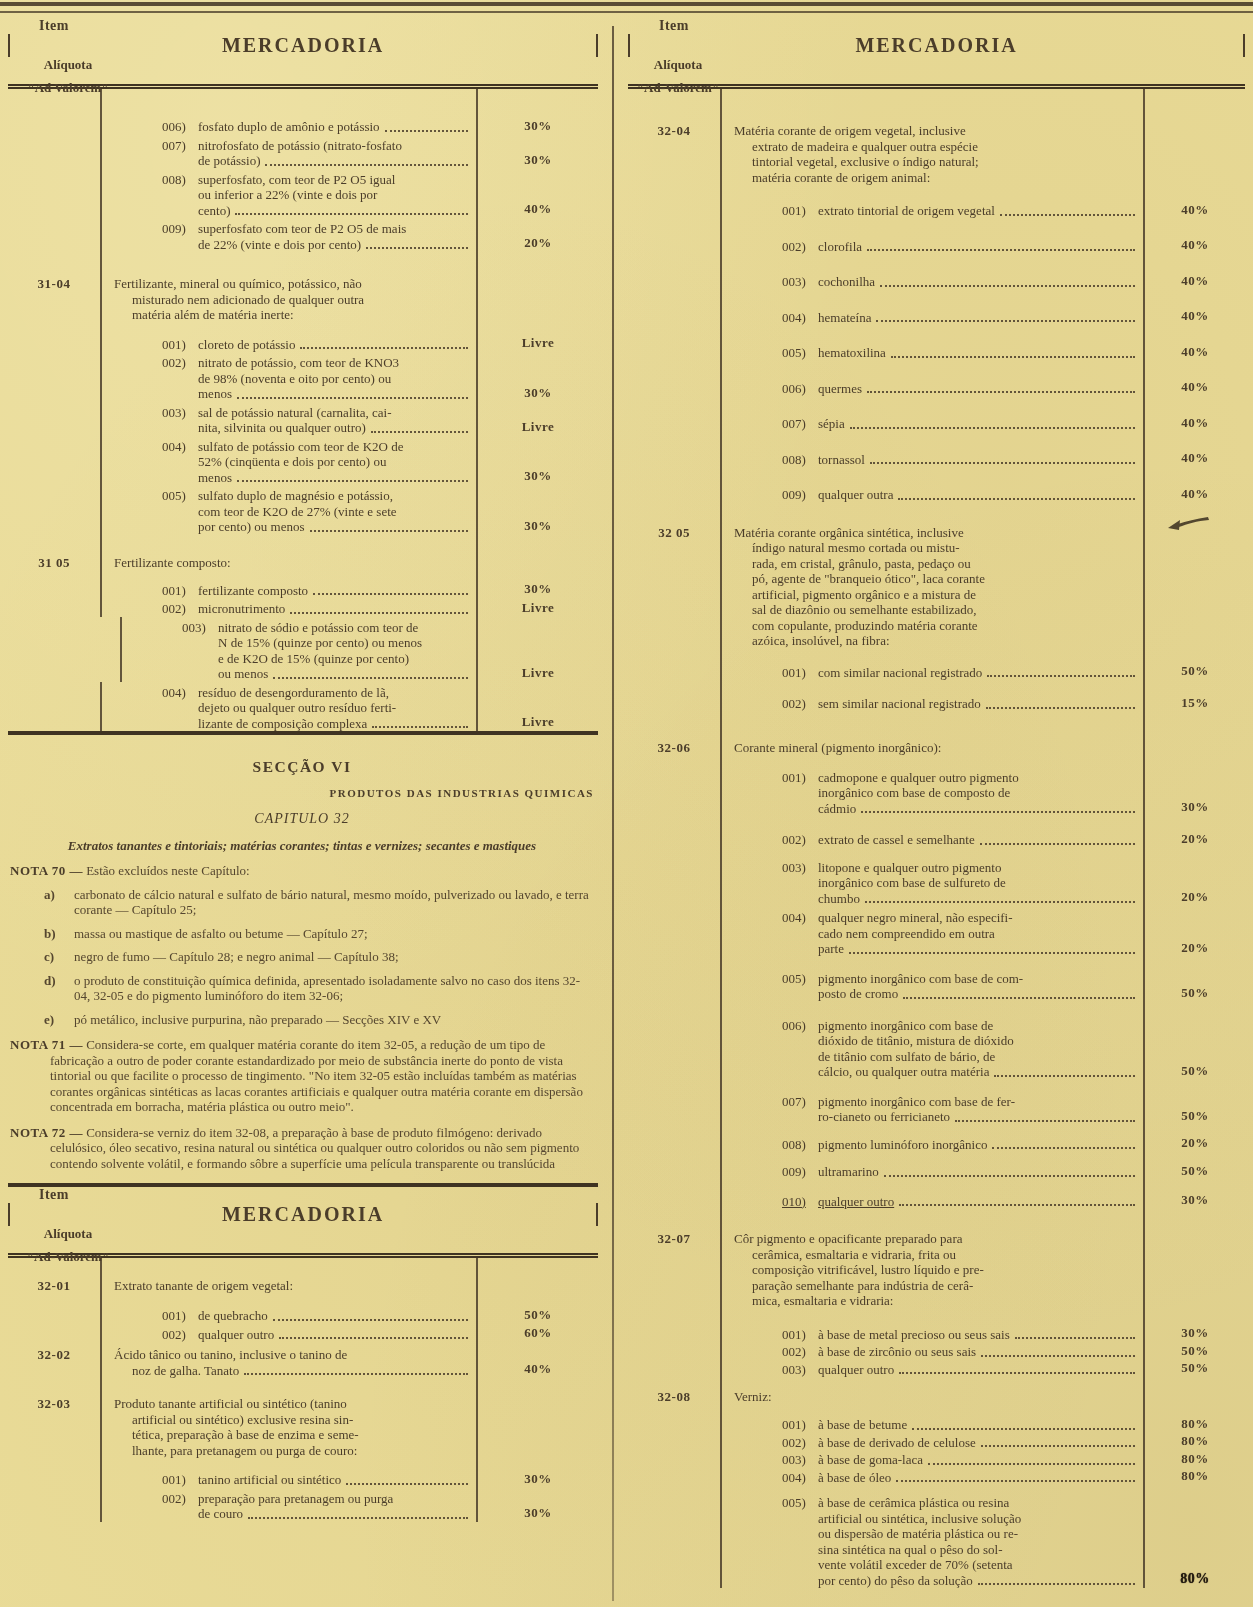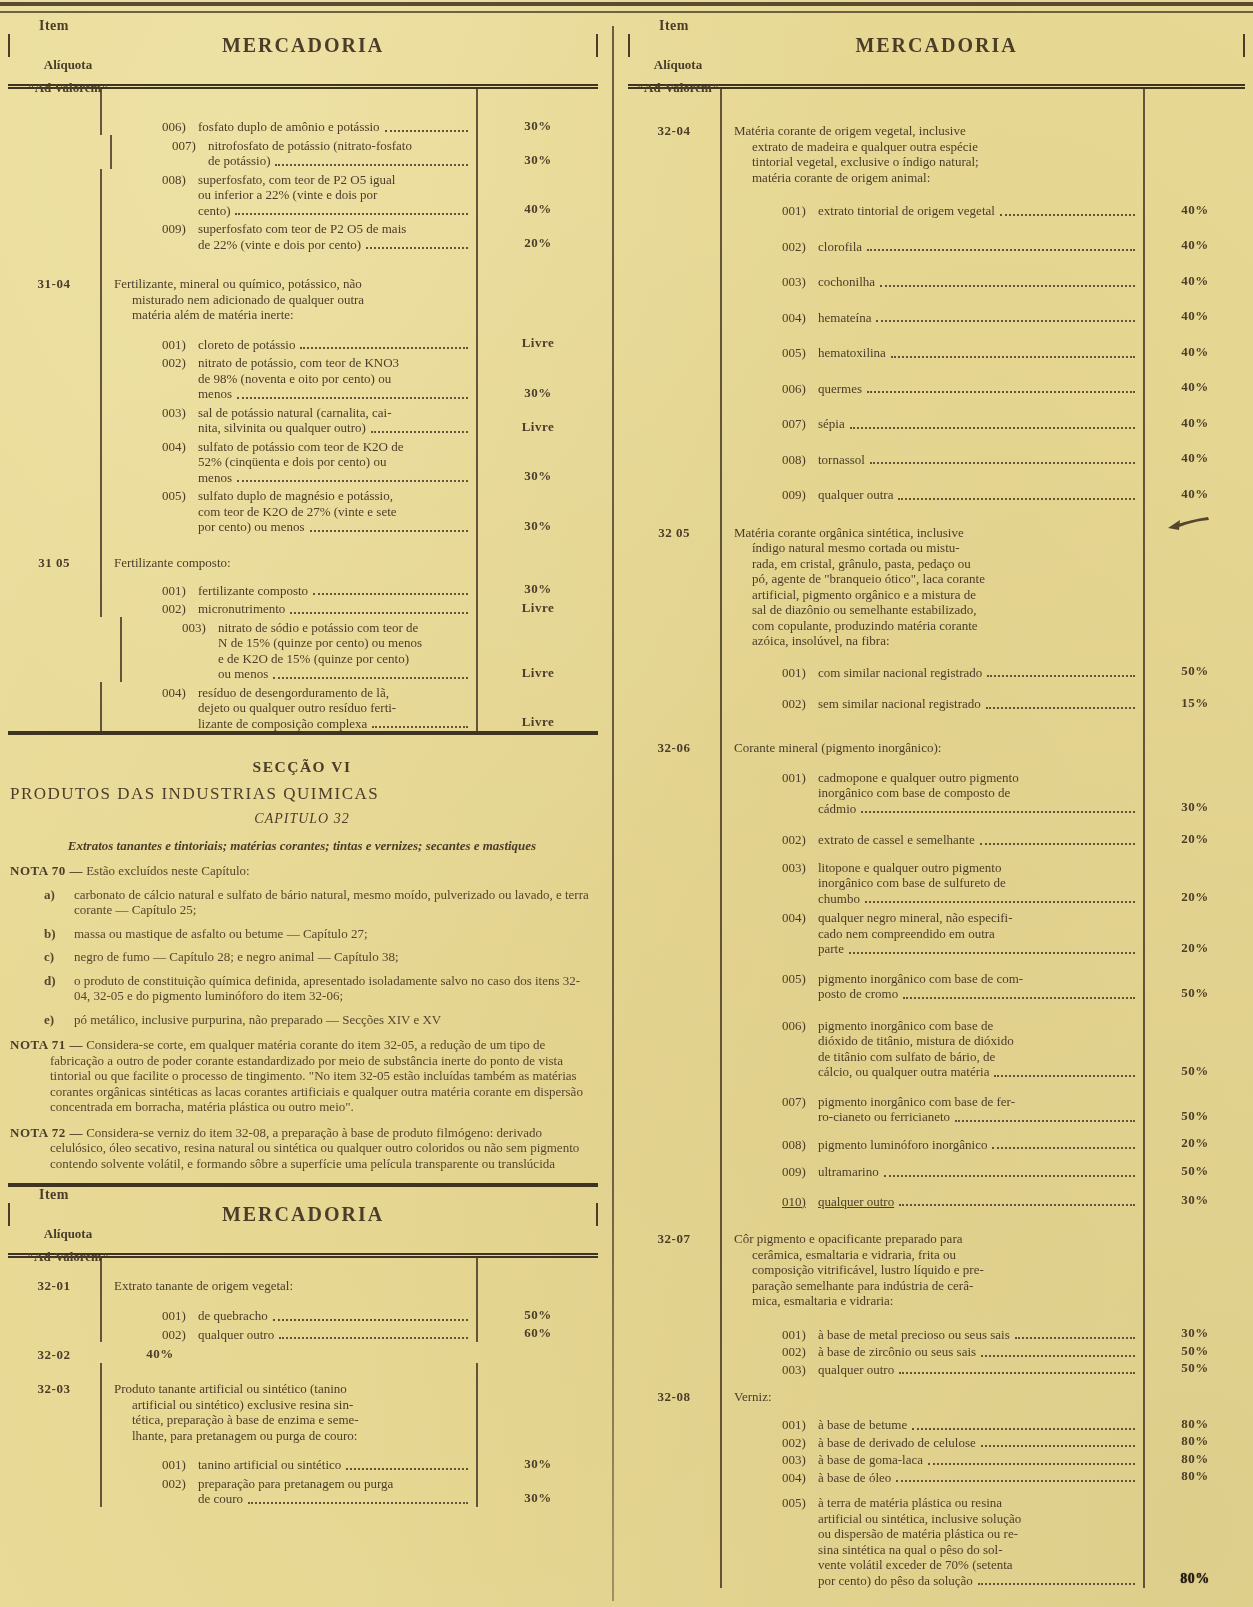--- a/index.html
+++ b/index.html
@@ -46,21 +46,21 @@
   .merc-sub{padding-left:50px;}
   .merc-sub .cont{padding-left:36px;}
   .code{display:inline-block;width:36px;}
   .line.lead{display:flex;align-items:flex-end;}
   .line.lead .t{flex:0 1 auto;}
   .leader{flex:1 1 10px;min-width:10px;border-bottom:2px dotted rgba(75,61,42,.85);
     margin:0 2px 3px 5px;height:1px;}
   
   .section{padding:14px 4px 0 2px;font-size:13px;line-height:15.5px;}
   .sec-title{text-align:center;font-weight:bold;font-size:15.5px;letter-spacing:1.5px;margin-top:10px;}
-  .sec-sub{text-align:left;font-weight:normal;font-size:17px;letter-spacing:1.5px;margin-top:11px;}
+  .sec-sub{text-align:right;font-weight:bold;font-size:11px;letter-spacing:1.5px;margin-top:11px;}
   .sec-cap{text-align:center;font-style:italic;font-size:14px;letter-spacing:1px;margin-top:10px;}
   .sec-desc{text-align:center;font-style:italic;font-weight:bold;font-size:13px;margin:11px 12px 0 12px;}
   .nota{margin-top:10px;padding-left:40px;text-indent:-40px;color:#55462f;}
   .nota b{letter-spacing:.5px;color:#4b3d2a;}
   .nota-items{margin-top:2px;}
   .nota-item{display:flex;margin-top:8px;color:#55462f;}
   .nota-letter{width:30px;margin-left:34px;font-weight:bold;flex:0 0 auto;}
   .nota-text{flex:1;}
   
   .table2{margin-top:12px;border-top:4px solid #3f3322;}
@@ -94,21 +94,21 @@
                 <span class="leader"></span>
               </div>
             </div>
           </div>
           <div class="c-rate">
             <div class="rate">30%</div>
           </div>
         </div>
         <div class="row">
           <div class="c-item"></div>
-          <div class="c-merc" style="padding-top: 3px; margin-left: 10px;">
+          <div class="c-merc" style="padding-top: 3px;">
             <div class="merc-sub">
               <div class="line"><span class="code">007)</span><span class="t">nitrofosfato de potássio (nitrato-fosfato</span></div>
               <div class="line cont lead">
                 <span class="t">de potássio)</span>
                 <span class="leader"></span>
               </div>
             </div>
           </div>
           <div class="c-rate">
             <div class="rate">30%</div>
@@ -391,20 +391,29 @@
                 </div>
               </div>
             </div>
             <div class="c-rate">
               <div class="rate">60%</div>
             </div>
           </div>
           <div class="row">
             <div class="c-item">
               <div class="item-label" style="padding-top: 5px;">32-02</div>
+            </div>
+            <div class="c-merc" style="padding-top: 5px;">
+              <div class="merc-desc">
+                <div class="line"><span class="t">Ácido tânico ou tanino, inclusive o tanino de</span></div>
+                <div class="line cont lead">
+                  <span class="t">noz de galha. Tanato</span>
+                  <span class="leader"></span>
+                </div>
+              </div>
             </div>
             <div class="c-rate">
               <div class="rate">40%</div>
             </div>
           </div>
           <div class="row">
             <div class="c-item">
               <div class="item-label" style="padding-top: 18px;">32-03</div>
             </div>
             <div class="c-merc" style="padding-top: 18px;">
@@ -952,21 +961,21 @@
             </div>
           </div>
           <div class="c-rate">
             <div class="rate">80%</div>
           </div>
         </div>
         <div class="row">
           <div class="c-item"></div>
           <div class="c-merc" style="padding-top: 10px;">
             <div class="merc-sub">
-              <div class="line"><span class="code">005)</span><span class="t">à terra de matéria plástica ou resina</span></div>
+              <div class="line"><span class="code">005)</span><span class="t">à base de cerâmica plástica ou resina</span></div>
               <div class="line cont"><span class="t">artificial ou sintética, inclusive solução</span></div>
               <div class="line cont"><span class="t">ou dispersão de matéria plástica ou re-</span></div>
               <div class="line cont"><span class="t">sina sintética na qual o pêso do sol-</span></div>
               <div class="line cont"><span class="t">vente volátil exceder de 70% (setenta</span></div>
               <div class="line cont lead">
                 <span class="t">por cento) do pêso da solução</span>
                 <span class="leader"></span>
               </div>
             </div>
           </div>

